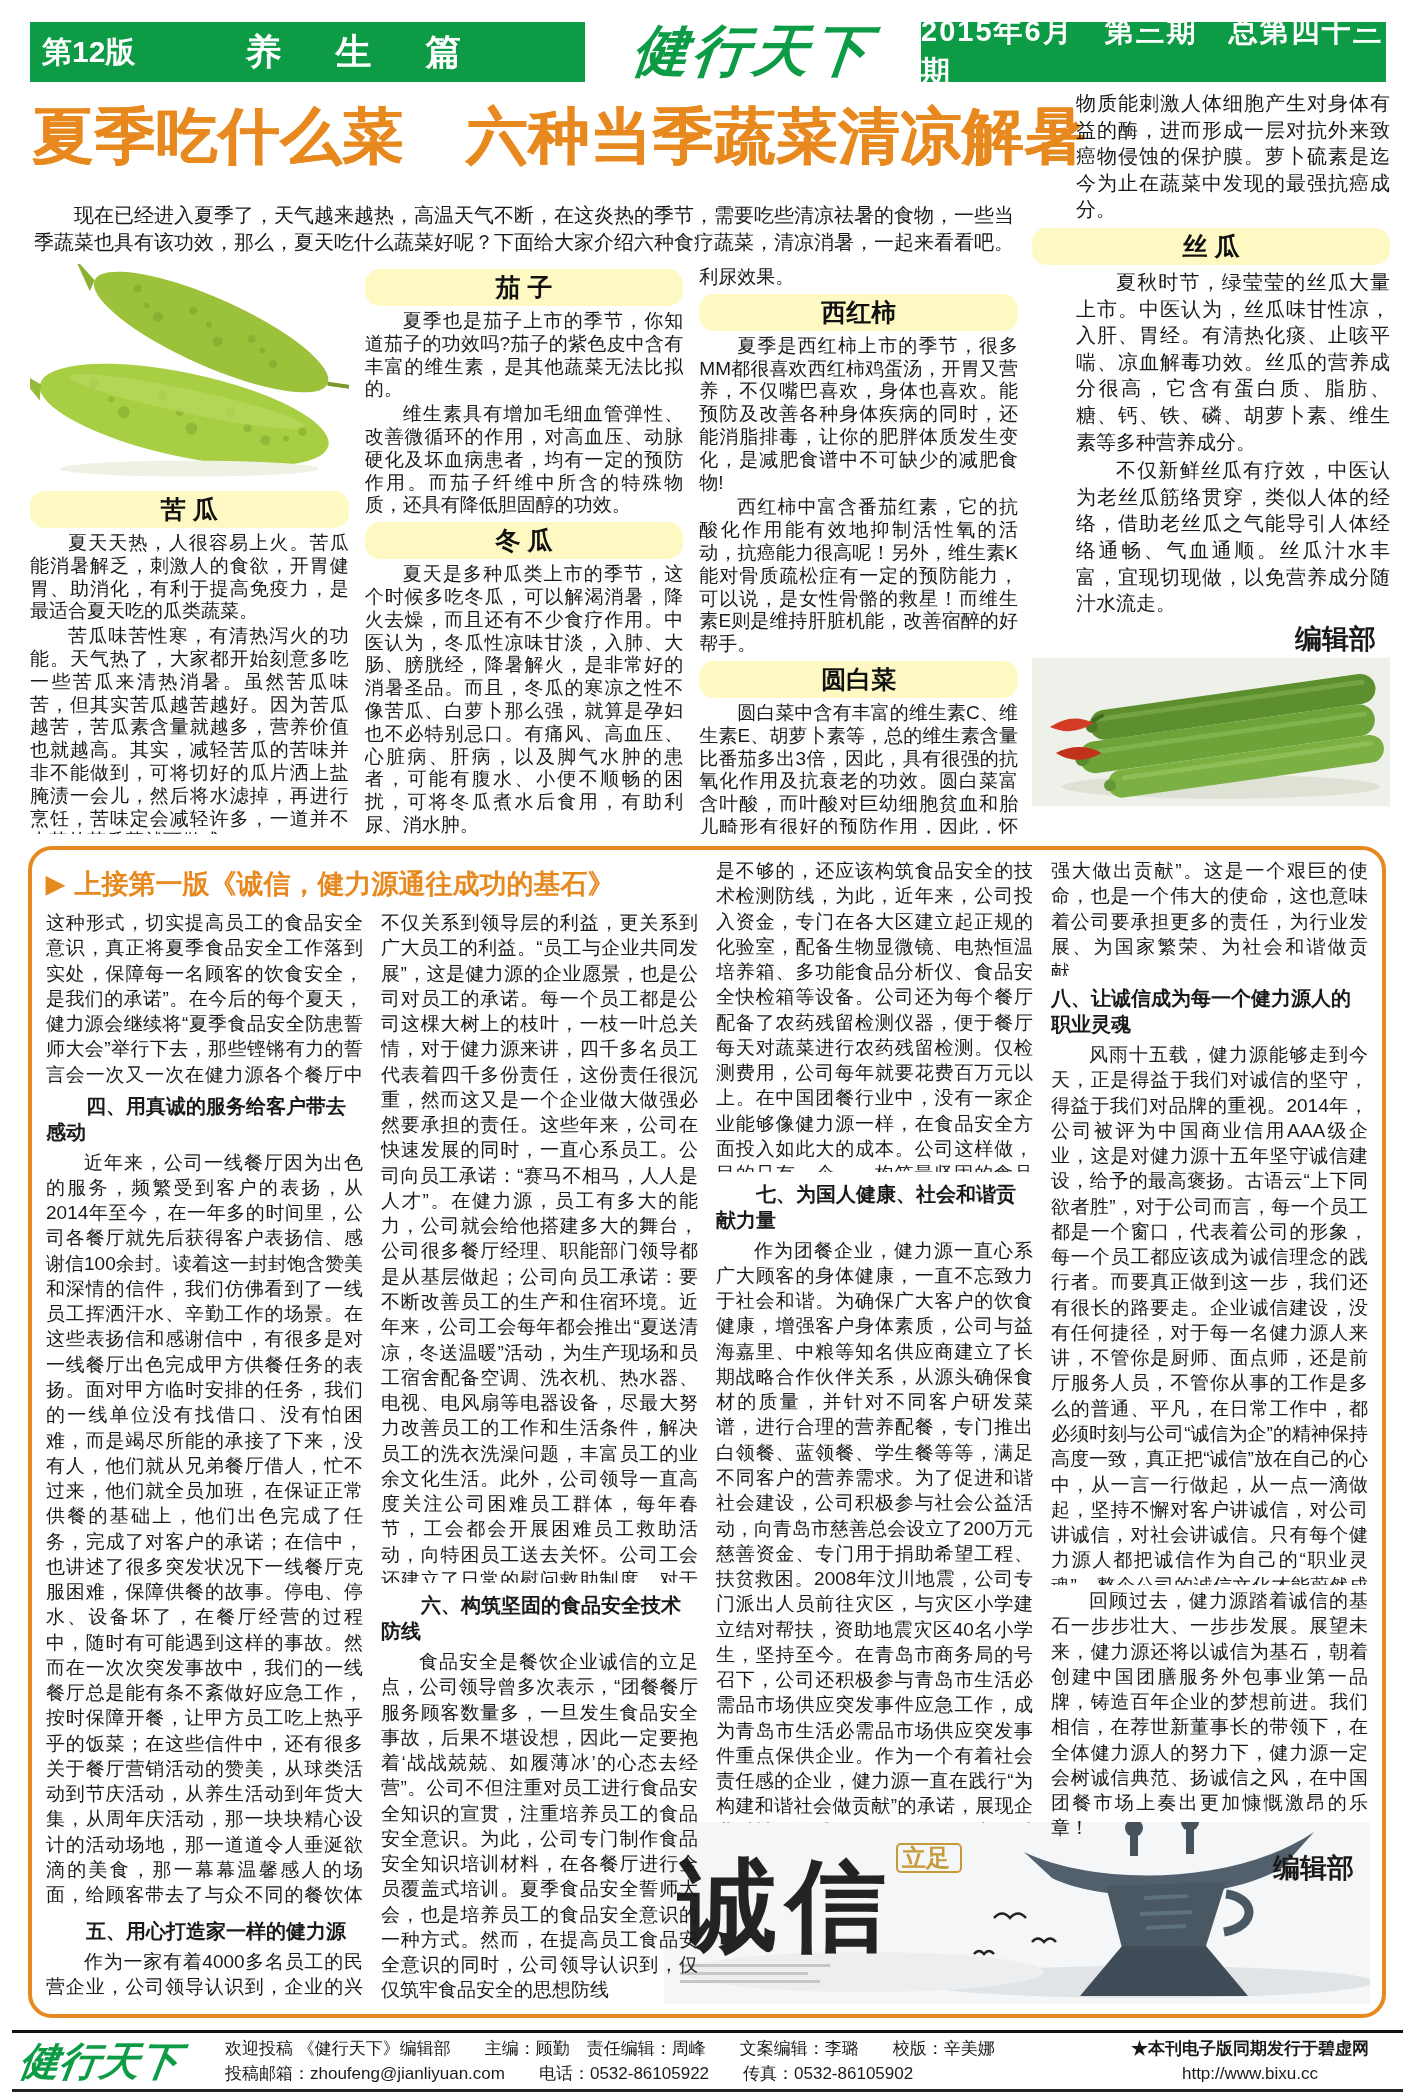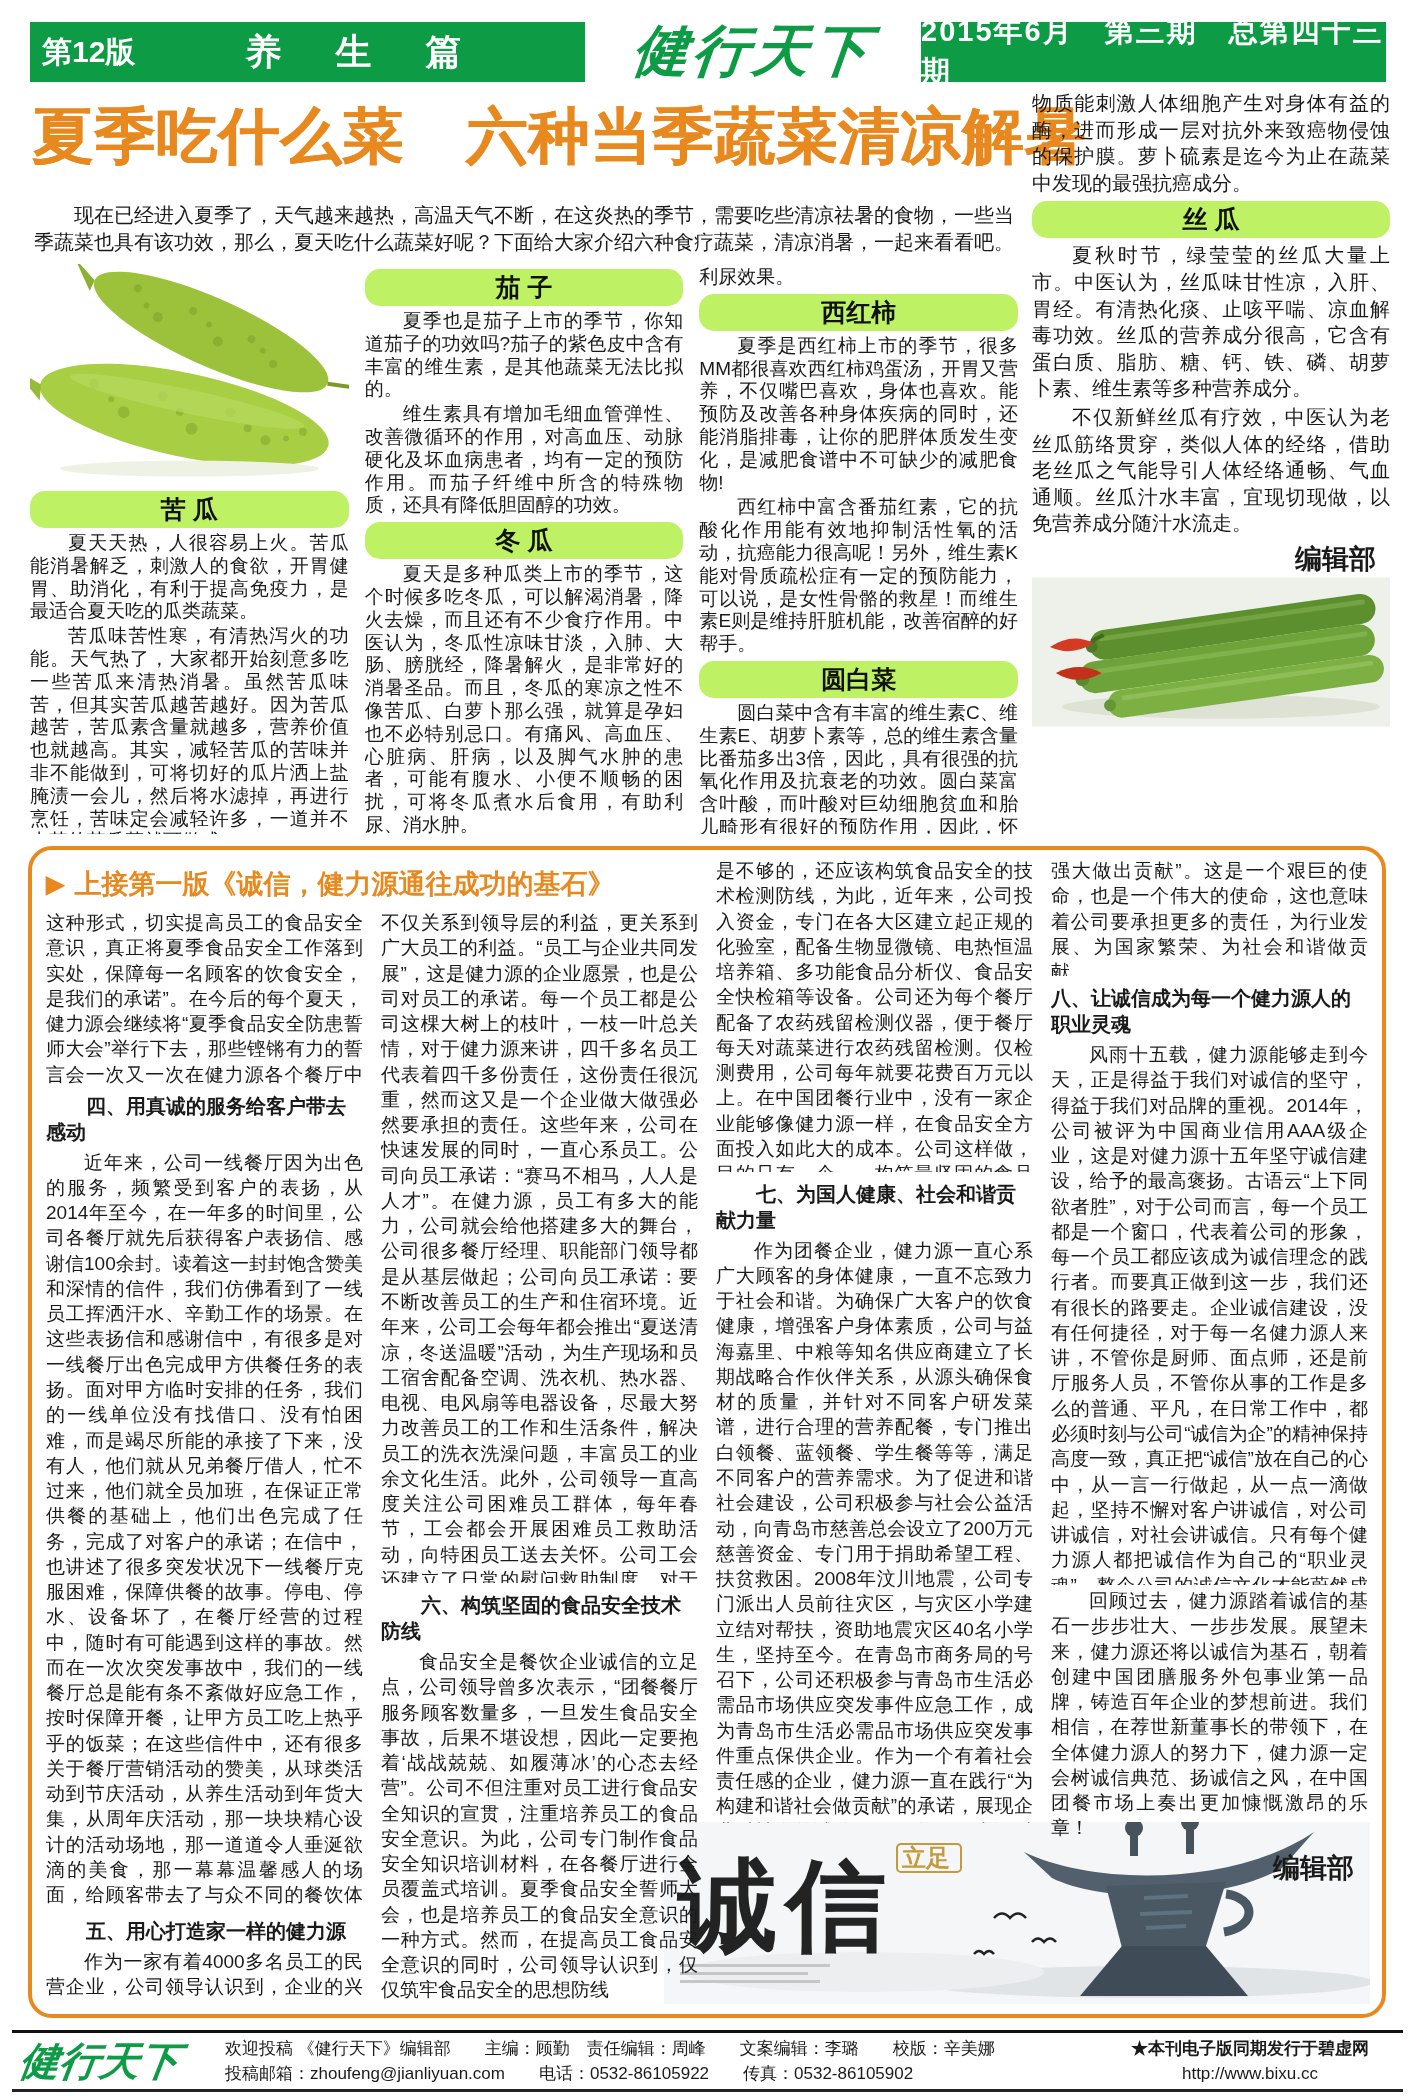--- a/index.html
+++ b/index.html
@@ -11,27 +11,27 @@
   .page-no{font-size:30px;font-weight:bold;}
   .section-name{color:#ffffff;font-size:36px;font-weight:bold;letter-spacing:22px;margin-left:110px;white-space:nowrap;}
   .masthead{width:336px;display:flex;align-items:center;justify-content:center;background:#fff;}
   .masthead span{font-family:"DejaVu Serif",serif;font-style:italic;font-weight:bold;font-size:56px;color:#0D9B45;letter-spacing:4px;transform:skewX(-6deg);white-space:nowrap;}
   .hbox-right{flex:1;justify-content:center;font-size:29px;font-weight:bold;letter-spacing:2px;}
   
   .headline{position:absolute;top:96px;left:32px;width:988px;font-size:61px;font-weight:bold;color:#E7891E;letter-spacing:1px;white-space:nowrap;font-family:"DejaVu Sans",sans-serif;text-shadow:1px 0 0 #E7891E;}
   .intro{position:absolute;top:202px;left:34px;width:980px;font-size:20px;line-height:1.35;text-align:justify;text-indent:2em;}
   .grid1{position:absolute;top:264px;left:30px;width:988px;height:570px;display:grid;grid-template-columns:repeat(3,1fr);gap:16px;}
   .col{overflow:hidden;}
-  .pill{background:#bef264;border-radius:15px;text-align:center;font-weight:bold;font-size:25px;padding:2px 0;margin:5px 0 4px 0;color:#111;}
+  .pill{background:#fef9c3;border-radius:15px;text-align:center;font-weight:bold;font-size:25px;padding:2px 0;margin:5px 0 4px 0;color:#111;}
   .bp{font-size:19px;line-height:1.2;text-align:justify;text-indent:2em;margin:2px 0;}
   .noindent{text-indent:0;}
   .photo{width:100%;}
   
   .col4a1{position:absolute;top:88px;left:1032px;width:358px;height:748px;overflow:hidden;}
-  .col4a1 .bp{font-size:20px;line-height:1.33;}
+  .col4a1 .bp{font-size:20px;line-height:1.33;margin-left:44px;}
   .byline{text-align:right;font-weight:bold;font-size:27px;padding-right:14px;margin-top:4px;}
   
   .a2{position:absolute;top:846px;left:28px;width:1358px;height:1172px;border:4px solid #E7891E;border-radius:24px;box-sizing:border-box;padding:8px 14px 10px 14px;}
   .a2grid{display:grid;grid-template-columns:repeat(4,1fr);grid-template-rows:52px 1fr;gap:0 18px;height:100%;position:relative;z-index:1;}
   .a2title{grid-column:1/3;grid-row:1;display:flex;align-items:center;gap:10px;color:#E7891E;font-weight:bold;font-size:27px;white-space:nowrap;}
   .arrow{color:#E7891E;font-size:24px;}
   .a2col{display:flex;flex-direction:column;overflow:hidden;min-height:0;}
   .r2{grid-row:2;}
   .r12{grid-row:1/3;}
   .a2 .bp{font-size:19px;line-height:1.33;margin:0 0 3px 0;}

